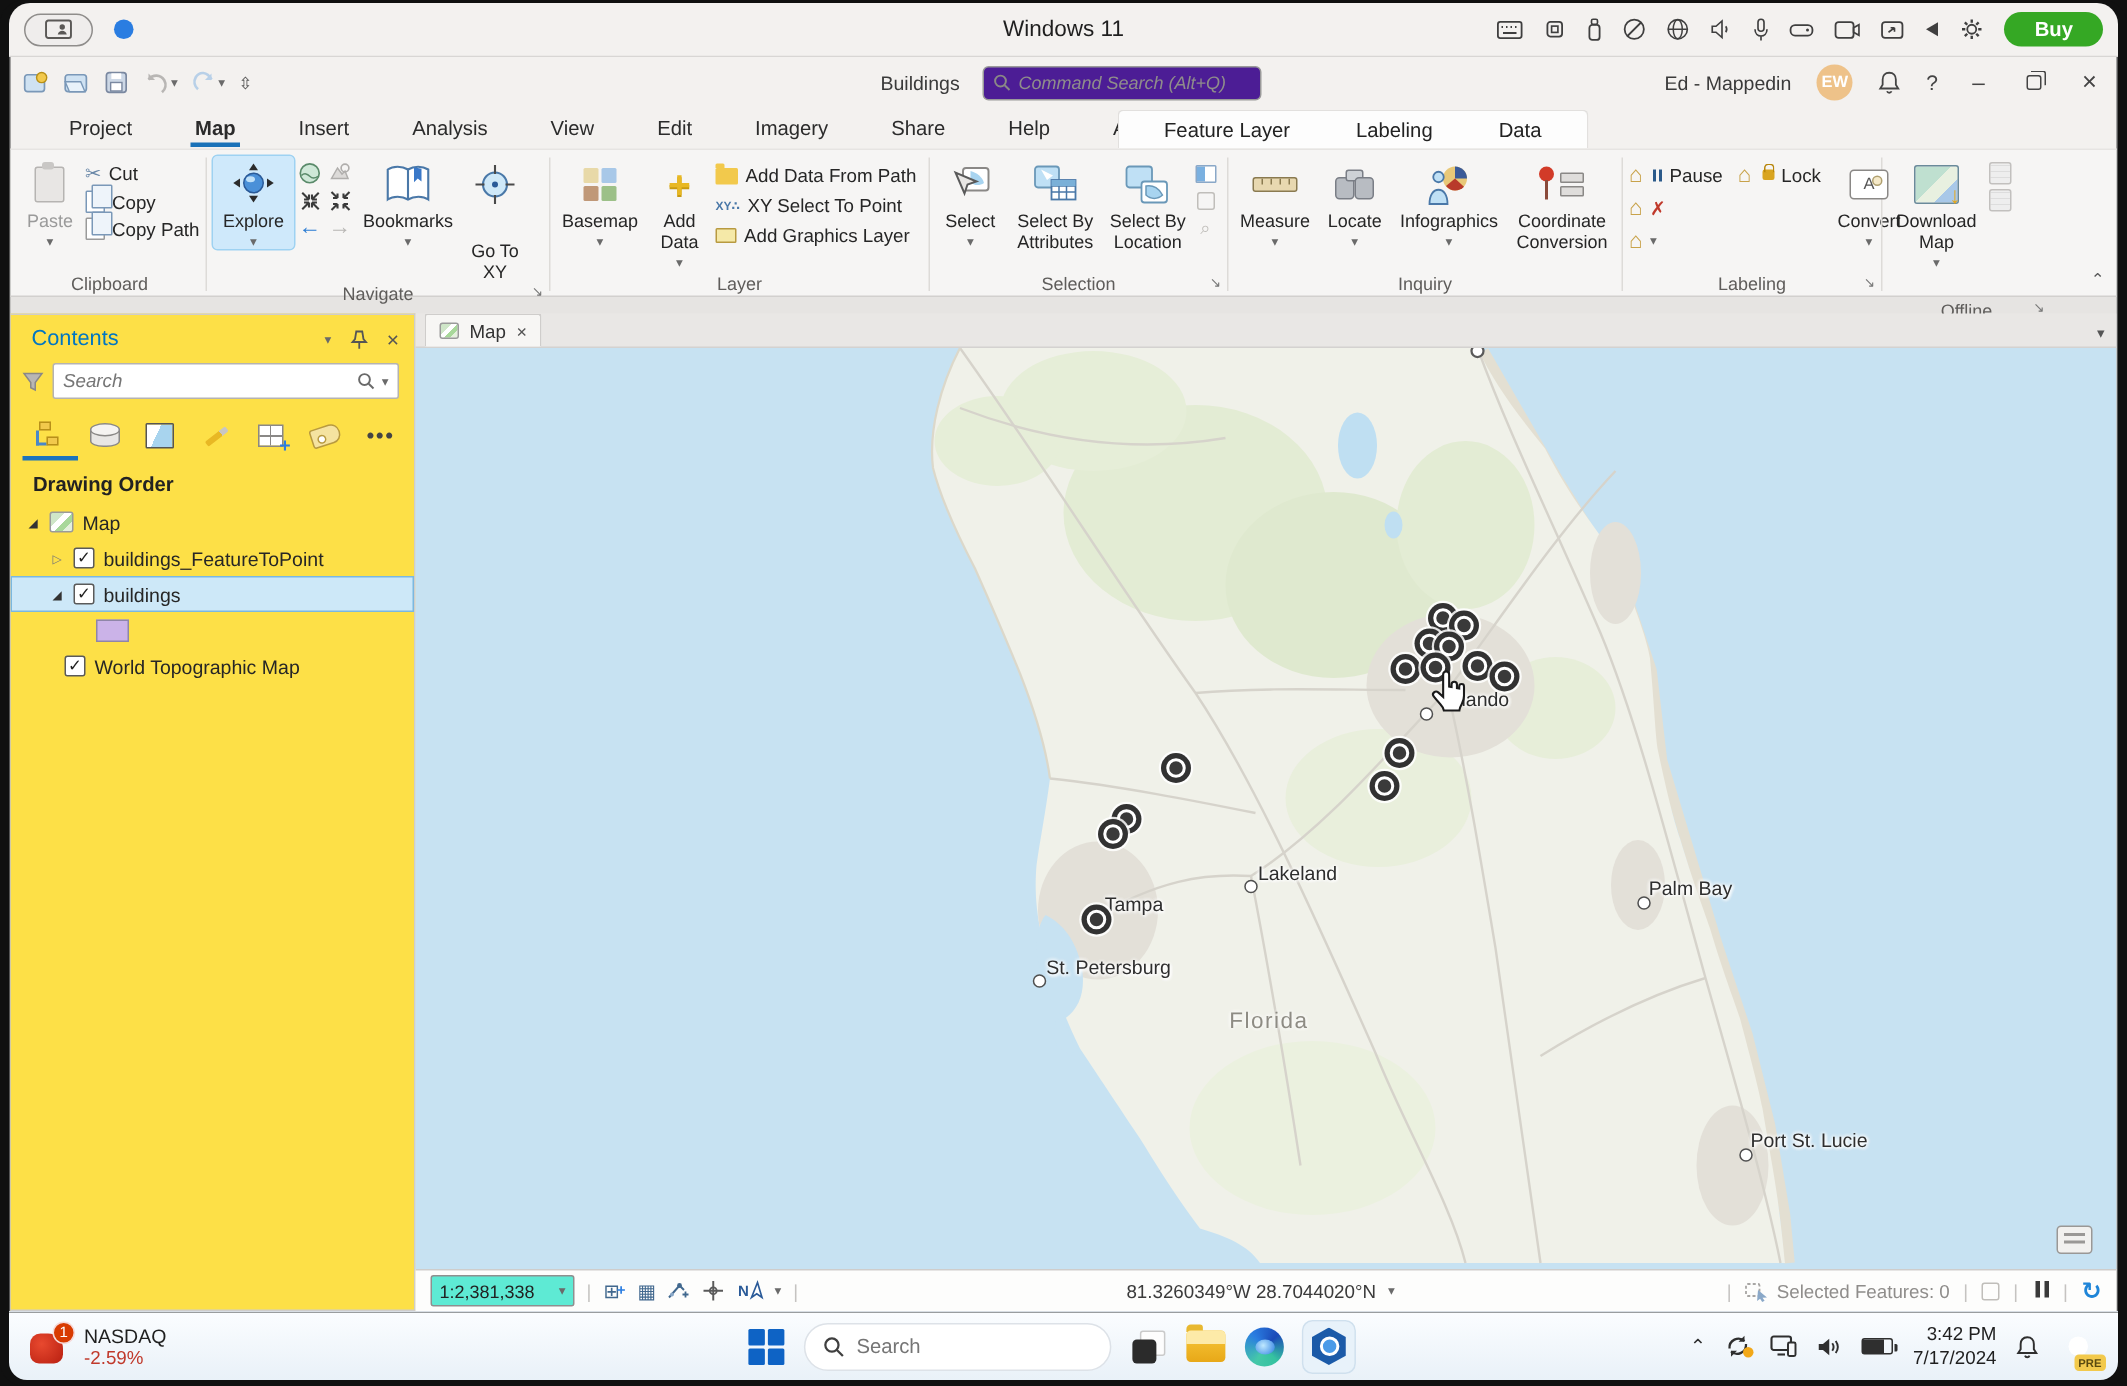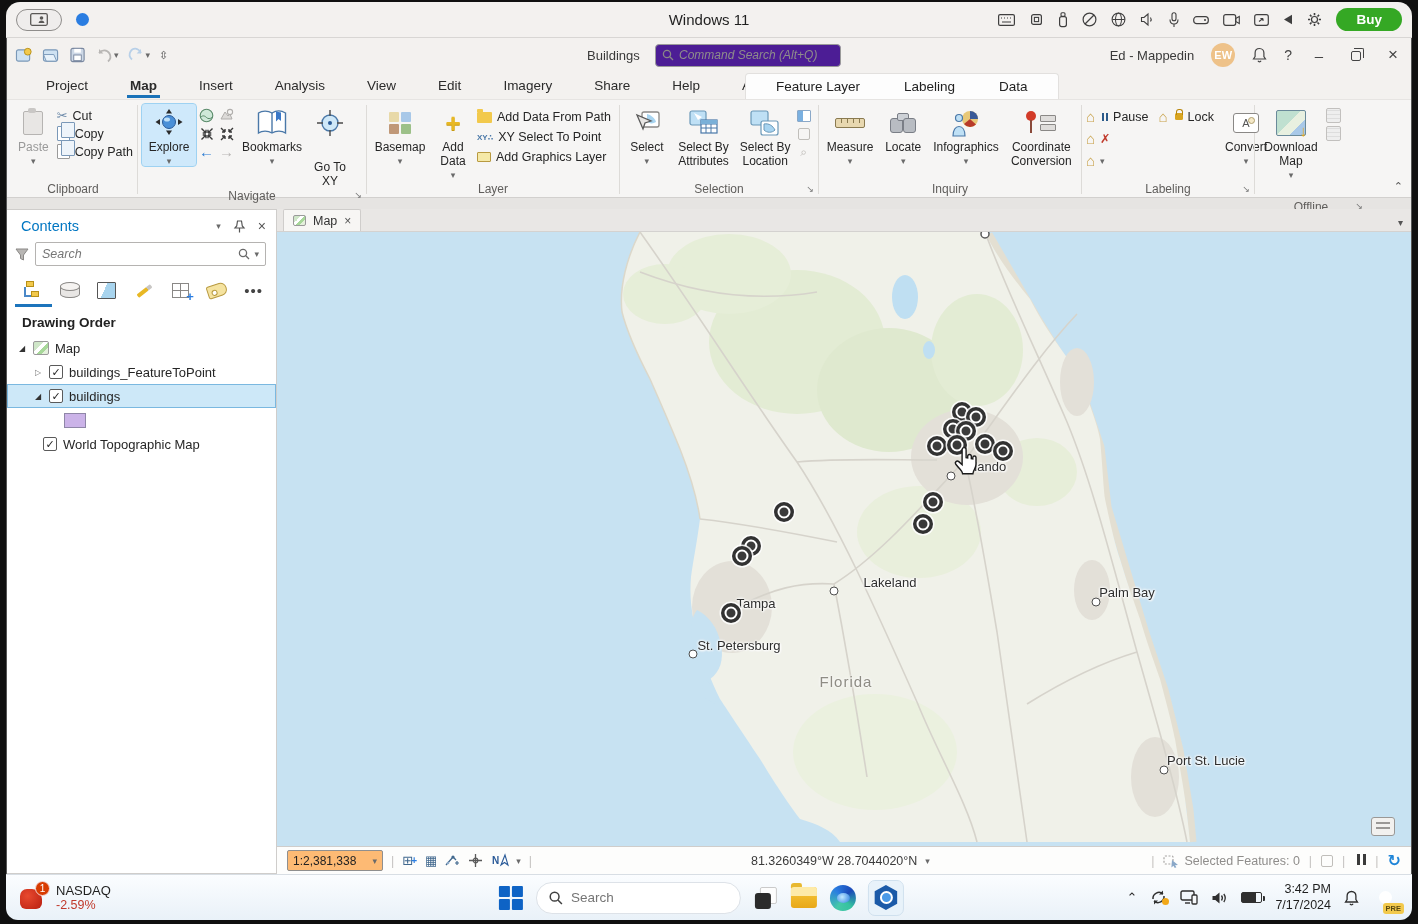--- a/index.html
+++ b/index.html
@@ -89,21 +89,21 @@
   .tagA:before{content:"";position:absolute;right:3px;top:3px;width:5px;height:5px;border:1.2px solid #b0a070;border-radius:50%;background:#f5e9c8;}
   .dlmap{width:30px;height:26px;background:linear-gradient(135deg,#bfe0d0 0 45%,#e8f0e0 45% 70%,#a8c8e8 70%);border:1.5px solid #6a8a9a;border-radius:2px;position:relative;}
   .dlmap:after{content:"↓";position:absolute;right:-2px;bottom:-4px;font-size:15px;font-weight:bold;color:#e8a818;}
   .gridgray{width:17px;height:15px;border:1.3px solid #c2c0be;background:repeating-linear-gradient(0deg,#eee 0 3px,#ddd 3px 4px);border-radius:2px;}
   .cellsel{width:14px;height:12px;border:1.2px solid #8aa8c8;background:linear-gradient(90deg,#7ab0e0 0 45%,#fff 45%);border-radius:1px;}
   .boxgray{width:12px;height:12px;border:1.3px solid #c0beba;border-radius:2px;}
 
   
   .main { flex:1; display:flex; background:#e6e4e2; padding-top:11px; overflow:hidden;}
   
-  .contents { width:270px; background:#ffffff; border:1px solid #cfcdcb; border-left:none; display:flex; flex-direction:column; }
+  .contents { width:270px; background:#fde047; border:1px solid #cfcdcb; border-left:none; display:flex; flex-direction:column; }
   .chead { display:flex; align-items:center; padding:8px 10px 4px 14px; }
   .ctitle { color:#0076c2; font-size:14.5px; }
   .chead-ic { margin-left:auto; display:flex; gap:13px; color:#555; font-size:11px; align-items:center;}
   .csearch-row { display:flex; align-items:center; gap:6px; padding:4px 10px 6px 8px; }
   .csearch { flex:1; height:24px; border:1px solid #b5b3b1; background:#fff; border-radius:2px; display:flex; align-items:center; padding:0 6px; gap:4px;}
   .csearch input{border:none;outline:none;flex:1;font-size:12.5px;font-style:italic;color:#777;background:transparent;font-family:"Liberation Sans",sans-serif;}
   .ctools { display:flex; align-items:center; gap:12px; padding:6px 10px 0 14px; }
   .ctool { width:26px; height:24px; display:flex; align-items:center; justify-content:center; position:relative;}
   .ctool.active:after{content:"";position:absolute;left:-6px;right:-6px;bottom:-5px;height:3px;background:#1c74bc;}
   .corder{position:relative;width:20px;height:18px;}
@@ -142,21 +142,21 @@
   .citydot { position:absolute; width:9px; height:9px; border-radius:50%; background:#fff; border:1.8px solid #4f4f4f; transform:translate(-50%,-50%);}
   .citylabel { position:absolute; transform:translate(-50%,-50%); font-size:13px; color:#2e2e2e; white-space:nowrap; text-shadow:0 0 3px #fff,0 0 3px #fff,0 0 3px #fff,1px 1px 2px #fff;}
   .region { position:absolute; transform:translate(-50%,-50%); font-size:15px; color:#8e8c84; letter-spacing:1px; text-shadow:0 0 3px #fff,0 0 3px #fff;}
   .bmarker { position:absolute; width:13px; height:13px; border-radius:50%; background:#3a3a3a; border:2.5px solid #fff; box-shadow:0 0 0 3.5px #323232,0 0 0 5px rgba(255,255,255,.85); transform:translate(-50%,-50%);}
   .toast { position:absolute; right:16px; bottom:10px; width:24px; height:19px; border:1.6px solid #9a9896; border-radius:3px; background:#f2f1ef; }
   .toast:before{content:"";position:absolute;left:4px;top:4px;right:4px;height:2px;background:#9a9896;box-shadow:0 5px 0 #9a9896;}
   .handcur { position:absolute; transform:translate(-40%,-15%); }
 
   
   .mstatus { height:28px; background:#fdfdfc; border-top:1px solid #cfcdcb; display:flex; align-items:center; padding:0 10px; gap:8px; font-size:12.5px; color:#3a3a3a; position:relative;}
-  .scalebox { width:96px; height:21px; border:1px solid #8f8f8f; background:#fdba74; display:flex; align-items:center; padding:0 5px; font-size:12px; color:#222; border-radius:2px;}
+  .scalebox { width:96px; height:21px; border:1px solid #8f8f8f; background:#5eead4; display:flex; align-items:center; padding:0 5px; font-size:12px; color:#222; border-radius:2px;}
   .scalebox .chev{margin-left:auto;}
   .sdiv { color:#c5c3c1; }
   .sticon { color:#41688e; font-size:13px; display:flex; align-items:center;}
   .coords { position:absolute; left:50%; transform:translateX(-52%); display:flex; gap:8px; align-items:center; color:#3b3b3b; font-size:12.5px;}
   .mstatus-right { margin-left:auto; display:flex; align-items:center; gap:9px; color:#8a8a8a;}
   .selfeat { display:flex; align-items:center; gap:5px; font-size:12.5px; color:#8f8d8b;}
   .pbars i{display:inline-block;width:3px;height:11px;background:#3a3a3a;margin-left:3px;}
   .refr { color:#1f85d8; font-size:16px; font-weight:bold;}
 
   
@@ -808,21 +808,21 @@
             </g>
 
             <path d="M363 0 C350 25 342 55 345 80 C350 100 360 122 373 147 C381 165 392 190 403 217 C412 240 420 265 423 287" fill="none" stroke="#dcd8ca" stroke-width="1.5"></path>
             <circle cx="708" cy="2" r="4" fill="#fff" stroke="#5a5a5a" stroke-width="1.5"></circle>
           </svg>
 
           <div id="cities-host">
               <span class="citydot" style="left: 674px; top: 244px;"></span>
               <span class="citylabel" style="left: 706px; top: 234px;">Orlando</span>
               <span class="citydot" style="left: 557px; top: 359px;"></span>
-              <span class="citylabel" style="left: 613px; top: 350px;">Lakeland</span>
+              <span class="citylabel" style="left: 588px; top: 350px;">Lakeland</span>
               <span class="citylabel" style="left: 479px; top: 371px;">Tampa</span>
               <span class="citydot" style="left: 416px; top: 422px;"></span>
               <span class="citylabel" style="left: 462px; top: 413px;">St. Petersburg</span>
               <span class="citydot" style="left: 819px; top: 370px;"></span>
               <span class="citylabel" style="left: 850px; top: 360px;">Palm Bay</span>
               <span class="citydot" style="left: 887px; top: 538px;"></span>
               <span class="citylabel" style="left: 929px; top: 528px;">Port St. Lucie</span>
             </div>
           <span class="region" id="region-label" style="left: 569px; top: 449px;">Florida</span>
           <div id="markers-host">

